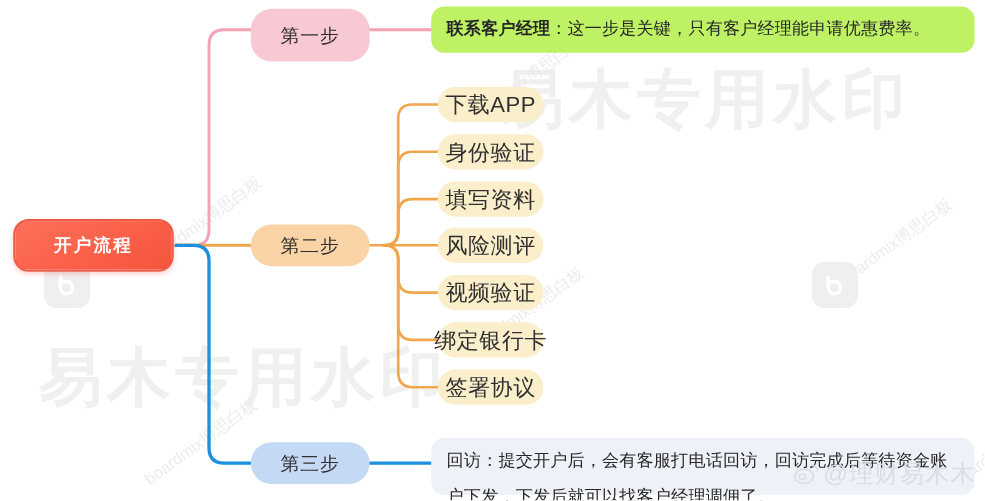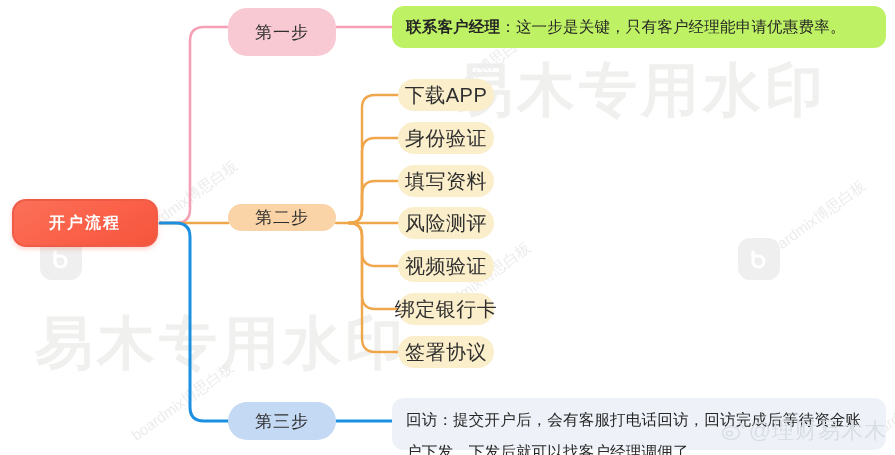--- a/index.html
+++ b/index.html
@@ -90,21 +90,21 @@
   }
 
   .step-node {
     border-radius: 19px;
     font-size: 17px;
     color: #2f2f2f;
     letter-spacing: 1px;
     font-weight: 500;
   }
   .step-1 { left: 228px; top: 8px;   width: 108px; height: 48px; background: #f8c9d3; }
-  .step-2 { left: 228px; top: 204px; width: 108px; height: 27px; background: #fad3a6; }
+  .step-2 { left: 228px; top: 204px; width: 108px; height: 38px; background: #fad3a6; }
   .step-3 { left: 228px; top: 402px; width: 108px; height: 38px; background: #c4d9f4; }
 
   .leaf-node {
     left: 398px;
     width: 96px;
     height: 32px;
     border-radius: 16px;
     background: #fbeecb;
     font-size: 20px;
     color: #2f2f2f;

